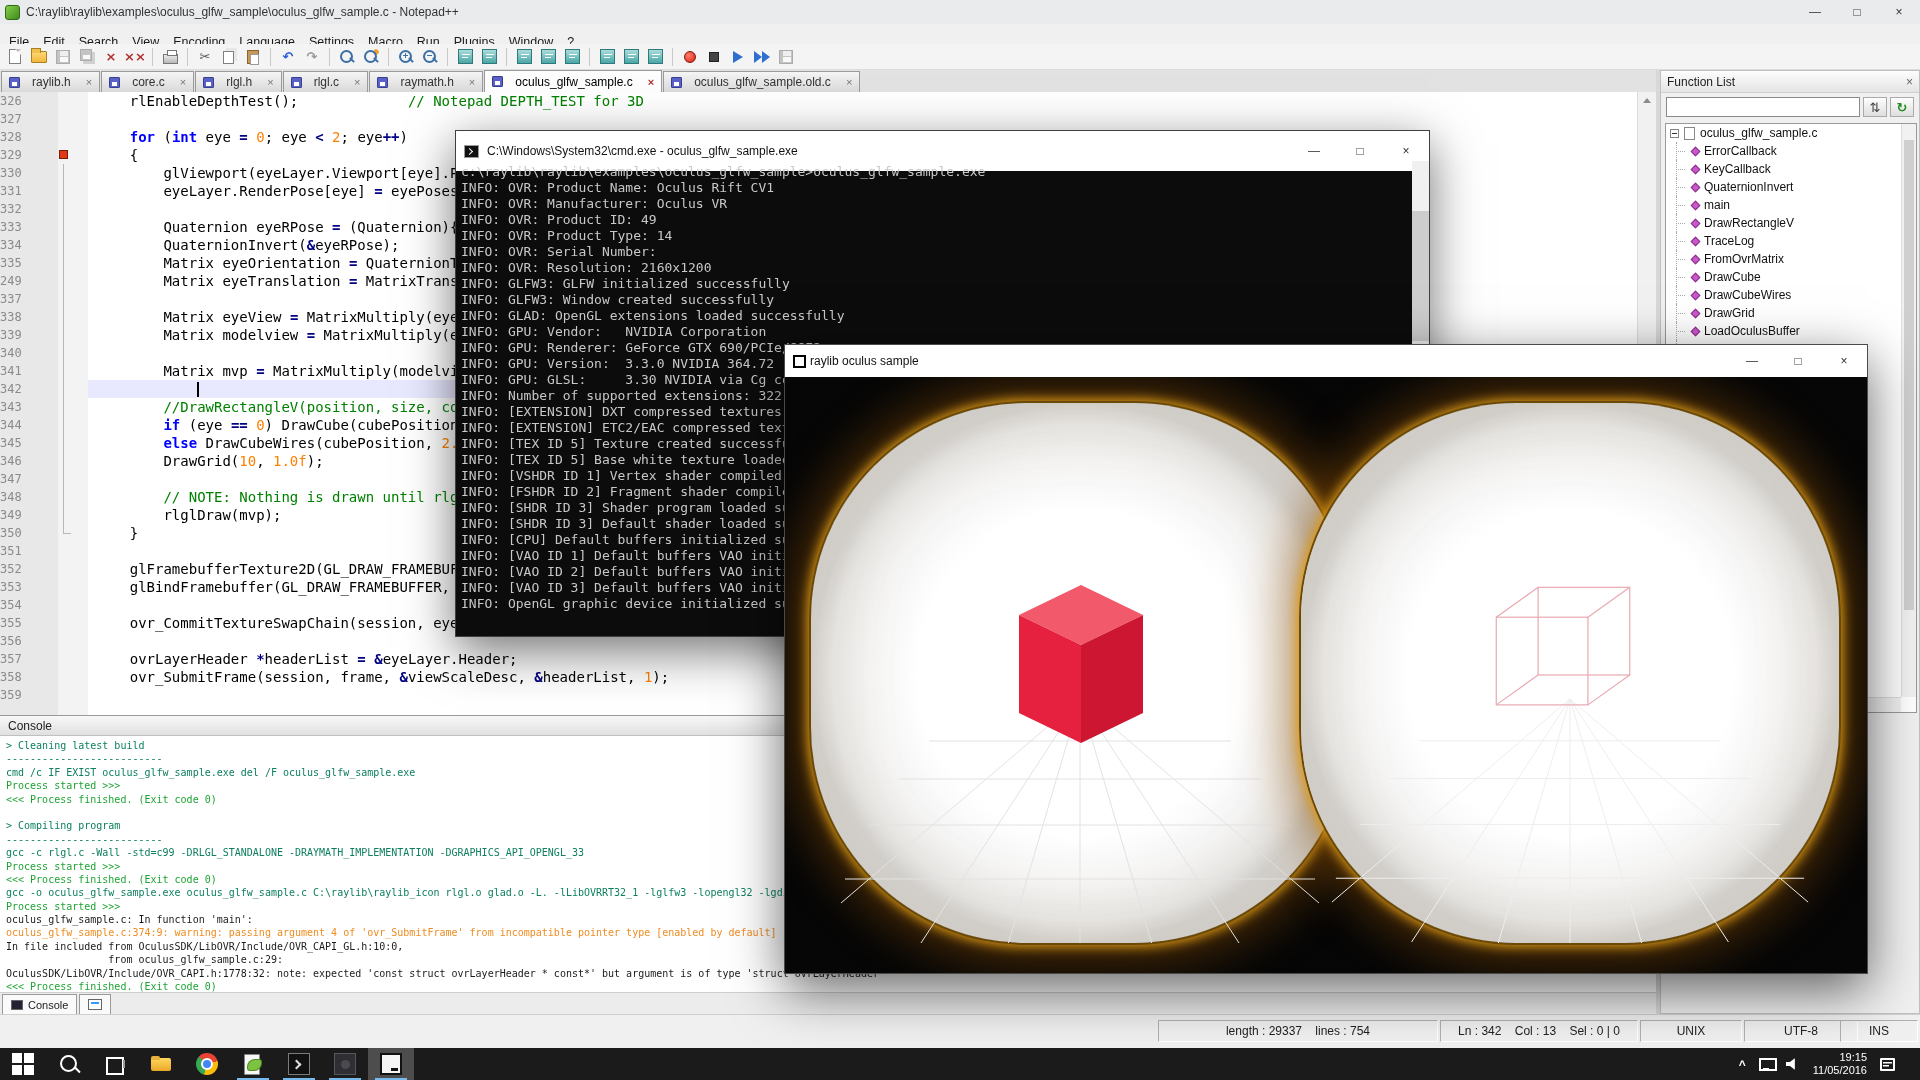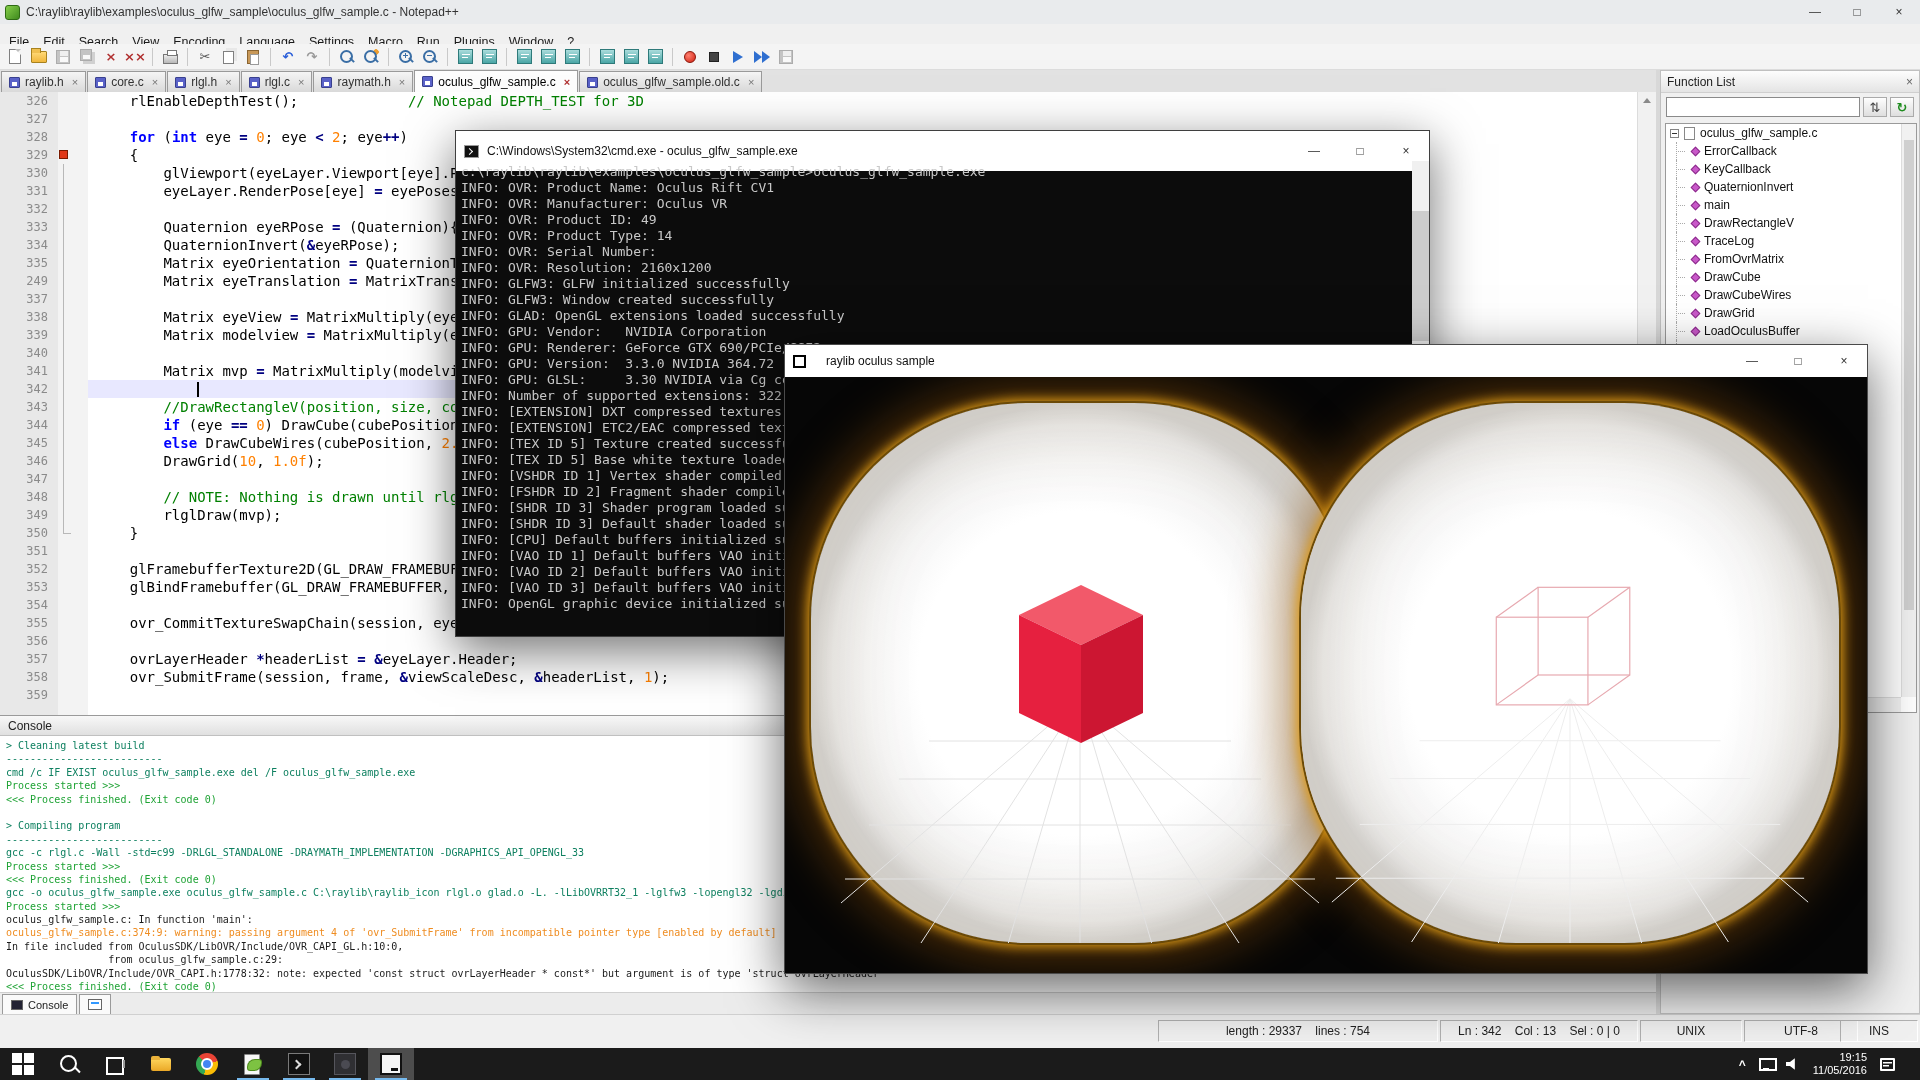--- a/index.html
+++ b/index.html
@@ -47,32 +47,32 @@
 .ti-teal{width:15px;height:15px;background:linear-gradient(#aadcdc,#4aa6a6);border:1px solid #2e7a7a;position:relative}
 .ti-teal::after{content:"";position:absolute;left:3px;top:4px;width:8px;height:6px;background:linear-gradient(#fff,#fff) 0 0/8px 1px no-repeat,linear-gradient(#fff,#fff) 0 3px/6px 1px no-repeat,linear-gradient(#fff,#fff) 0 6px/8px 1px no-repeat}
 .ti-record{width:12px;height:12px;border-radius:50%;background:radial-gradient(circle at 35% 35%,#ff8070,#d02010);border:1px solid #8a1408}
 .ti-stop{width:10px;height:10px;background:#444;border:1px solid #222}
 .ti-play{width:0;height:0;border-left:10px solid #2f6fd0;border-top:6px solid transparent;border-bottom:6px solid transparent}
 .ti-play2{width:16px;height:12px;position:relative}
 .ti-play2::before,.ti-play2::after{content:"";position:absolute;top:0;width:0;height:0;border-left:8px solid #2f6fd0;border-top:6px solid transparent;border-bottom:6px solid transparent}
 .ti-play2::before{left:0}.ti-play2::after{left:8px}
 
 #npp-tabbar{position:absolute;left:0;top:70px;width:1656px;height:22px;background:#e2e2e2;display:flex;align-items:flex-end}
-.tab{height:21px;display:flex;align-items:center;gap:5px;padding:8px 7px;background:linear-gradient(#f5f5f5,#d9d9d9);border:1px solid #9a9a9a;border-bottom:none;margin-left:1px;font-size:12px;color:#333;white-space:nowrap}
+.tab{height:21px;display:flex;align-items:center;gap:12px;padding:8px 7px;background:linear-gradient(#f5f5f5,#d9d9d9);border:1px solid #9a9a9a;border-bottom:none;margin-left:1px;font-size:12px;color:#333;white-space:nowrap}
 .tab.active{background:#fdfdfd;height:22px;color:#000}
 .tab-disk{width:11px;height:11px;background:#5a62c8;border:1px solid #39408f;border-radius:1px;position:relative;flex:none}
 .tab-disk::after{content:"";position:absolute;left:2px;bottom:1px;width:5px;height:4px;background:#fff}
 .tab-close{font-size:11px;color:#777;margin-left:3px}
 .tab.active .tab-close{color:#b03030;font-weight:bold}
 
 
 #editor{position:absolute;left:0;top:92px;width:1637px;height:623px;overflow:hidden;background:linear-gradient(to right,#e8e8e8 0,#e8e8e8 58px,#f3f3f3 58px,#f3f3f3 88px,#ffffff 88px)}
 .edrow{height:18px;display:flex;font-family:"DejaVu Sans Mono",monospace}
 .edrow.cur{background:linear-gradient(to right,transparent 0,transparent 88px,#e8e8ff 88px)}
-.lnum{width:58px;flex:none;color:#8a8a8a;text-align:right;padding-right:10px;font-size:12px;line-height:18px}
+.lnum{width:58px;flex:none;color:#8a8a8a;text-align:left;padding-right:10px;font-size:12px;line-height:18px}
 .lmargin{width:30px;flex:none;position:relative}
 .mark{position:absolute;left:1px;top:4px;width:9px;height:9px;background:#e03818;border:1px solid #7a1a00}
 .lmargin.fold-line::after{content:"";position:absolute;left:5px;top:0;bottom:0;width:1px;background:#b8b8b8}
 .lmargin.fold-end::after{content:"";position:absolute;left:5px;top:0;width:7px;height:9px;border-left:1px solid #b8b8b8;border-bottom:1px solid #b8b8b8}
 .code{white-space:pre;font-size:14px;line-height:18px;padding-left:8px}
 .tk-p{color:var(--syn-plain)}
 .tk-k{color:var(--syn-keyword);font-weight:bold}
 .tk-n{color:var(--syn-number)}
 .tk-c{color:var(--syn-comment)}
 .tk-o{color:var(--syn-operator);font-weight:bold}
@@ -141,21 +141,21 @@
 .cmd-ico::after{content:"";position:absolute;left:2px;top:3px;width:4px;height:4px;border-right:1px solid #fff;border-bottom:1px solid #fff;transform:rotate(-45deg)}
 .bar-title{flex:1;font-size:12px;color:#111;white-space:nowrap;overflow:hidden}
 .cmd-title .wbtn{width:46px}
 #cmd-body{position:absolute;left:0;top:30px;right:17px;bottom:0;padding:3px 0 0 5px;font-family:"DejaVu Sans Mono",monospace;font-size:13px;line-height:16px;color:#c8c8c8;white-space:pre;overflow:hidden}
 .cmd-line{height:16px}
 #cmd-scroll{position:absolute;top:30px;right:0;bottom:0;width:17px;background:#f0f0f0}
 #cmd-scroll .thumb{position:absolute;left:0;top:50px;width:17px;height:130px;background:#cdcdcd}
 
 
 #ray{position:absolute;left:784px;top:344px;width:1084px;height:630px;border:1px solid #4a4a4a;box-shadow:0 16px 50px rgba(0,0,0,.6);z-index:20;background:#000}
-.ray-title{height:32px;background:#fff;display:flex;align-items:center;padding-left:8px;gap:20px}
+.ray-title{height:32px;background:#fff;display:flex;align-items:center;padding-left:8px;gap:4px}
 .ray-ico{width:13px;height:13px;background:#fff;border:2px solid #000;flex:none}
 .ray-title .wbtn{width:46px}
 #ray-body{position:absolute;left:0;top:32px;right:0;bottom:0;background:#060606;overflow:hidden}
 .lens{position:absolute;top:26px;width:538px;height:540px;border-radius:40%;
  background:radial-gradient(closest-side,#ffffff 60%,#f5f5f5 79%,#e9e9e9 92%,#d5d5d5 100%);
  box-shadow:0 0 0 2px #6b4a08,0 0 12px 4px var(--lens-glow),0 0 46px 20px rgba(140,80,8,.5),inset 0 0 90px 20px rgba(160,110,25,.10)}
 #lensL{left:26px}
 #lensR{left:516px}
 .lens-svg{position:absolute;left:0;top:0;width:100%;height:100%}
 

